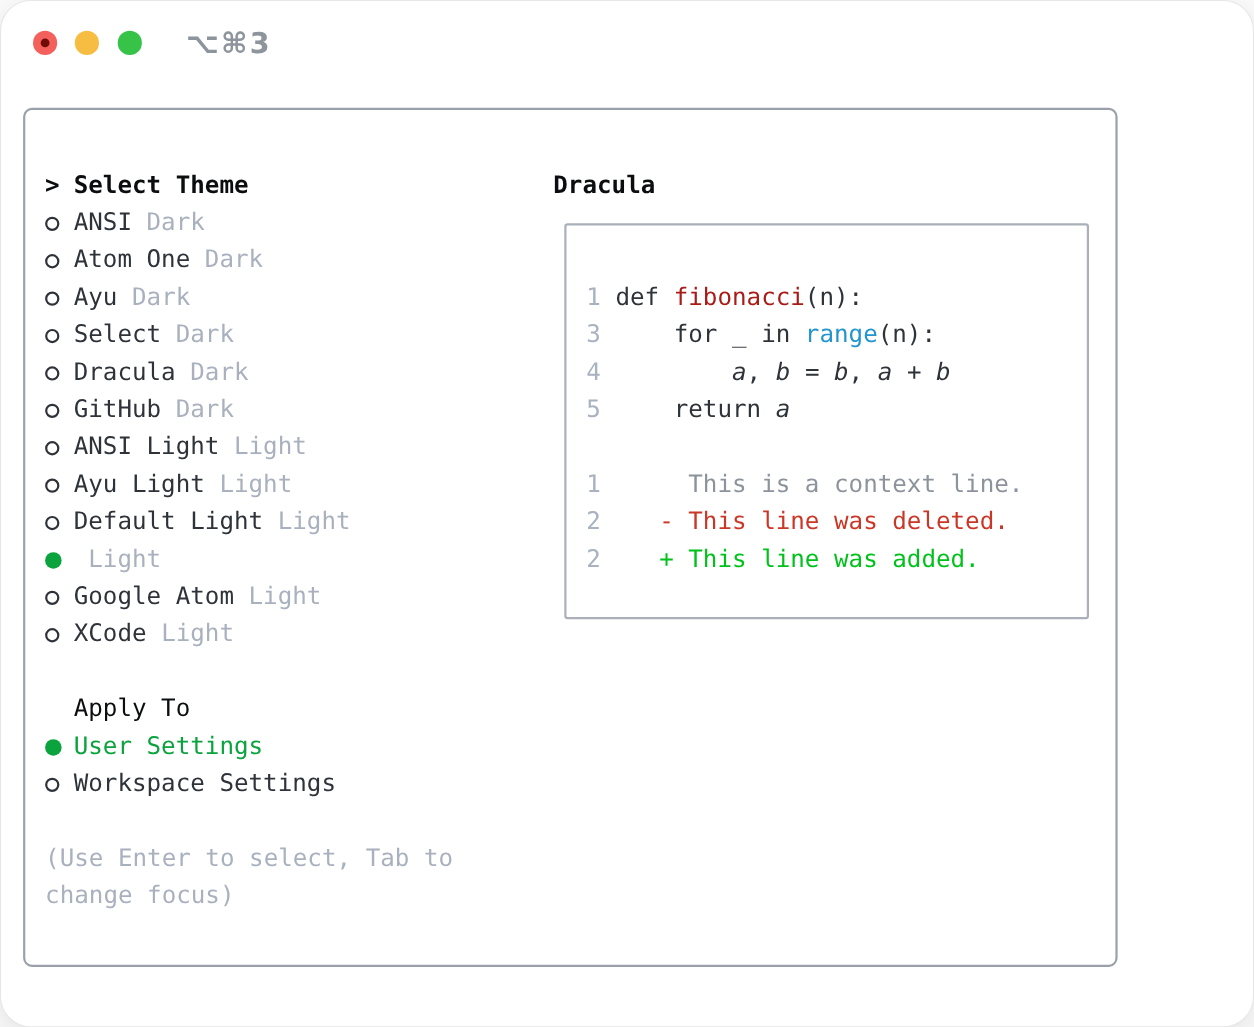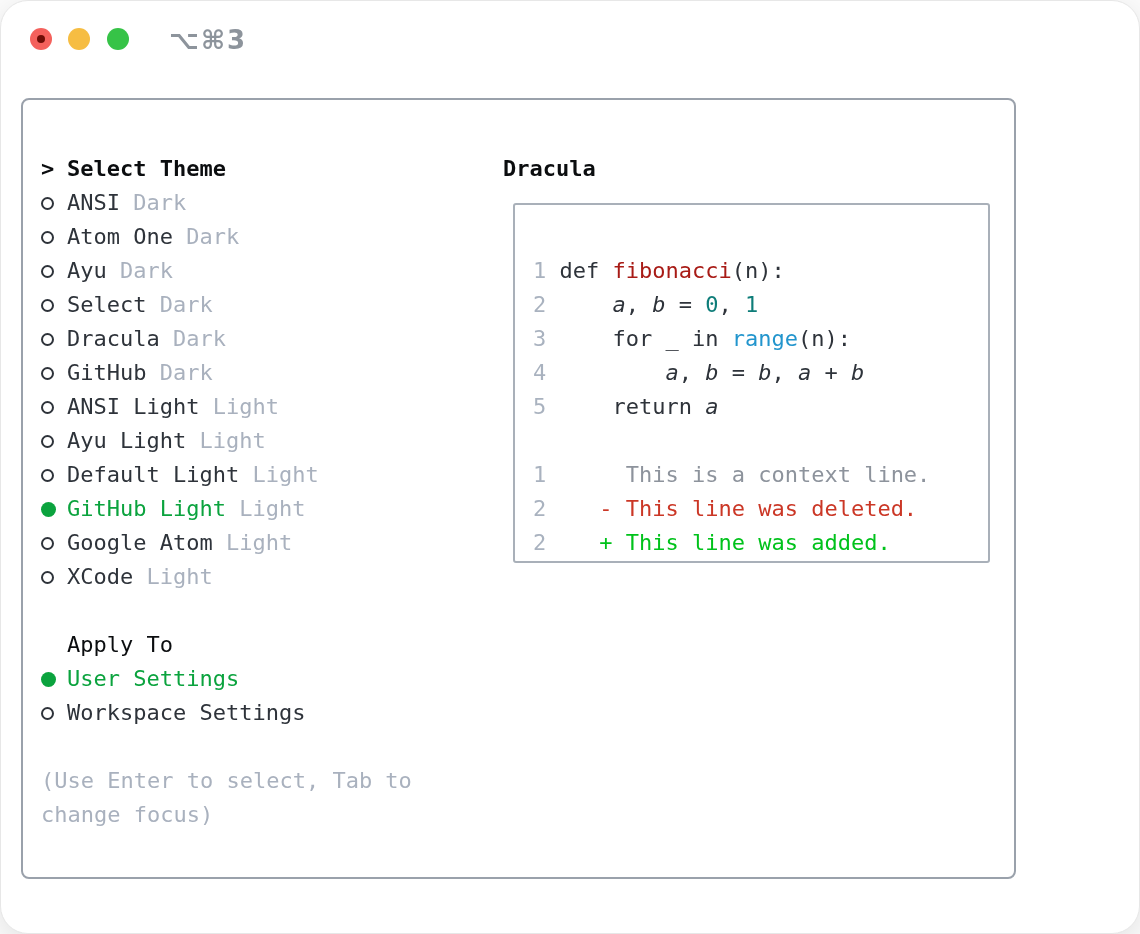--- a/index.html
+++ b/index.html
@@ -101,42 +101,41 @@
       <div id="theme-list">
           <div class="row"><span class="marker"><span class="circle"></span></span><span class="name">ANSI</span><span class="suffix"> Dark</span></div>
           <div class="row"><span class="marker"><span class="circle"></span></span><span class="name">Atom One</span><span class="suffix"> Dark</span></div>
           <div class="row"><span class="marker"><span class="circle"></span></span><span class="name">Ayu</span><span class="suffix"> Dark</span></div>
           <div class="row"><span class="marker"><span class="circle"></span></span><span class="name">Select</span><span class="suffix"> Dark</span></div>
           <div class="row"><span class="marker"><span class="circle"></span></span><span class="name">Dracula</span><span class="suffix"> Dark</span></div>
           <div class="row"><span class="marker"><span class="circle"></span></span><span class="name">GitHub</span><span class="suffix"> Dark</span></div>
           <div class="row"><span class="marker"><span class="circle"></span></span><span class="name">ANSI Light</span><span class="suffix"> Light</span></div>
           <div class="row"><span class="marker"><span class="circle"></span></span><span class="name">Ayu Light</span><span class="suffix"> Light</span></div>
           <div class="row"><span class="marker"><span class="circle"></span></span><span class="name">Default Light</span><span class="suffix"> Light</span></div>
-          <div class="row"><span class="marker"><span class="circle filled"></span></span><span class="name sel">GitHub Light</span><span class="suffix"> Light</span></div>
+          <div class="row"><span class="marker"><span class="circle filled"></span></span><span class="suffix"> Light</span></div>
           <div class="row"><span class="marker"><span class="circle"></span></span><span class="name">Google Atom</span><span class="suffix"> Light</span></div>
           <div class="row"><span class="marker"><span class="circle"></span></span><span class="name">XCode</span><span class="suffix"> Light</span></div>
         </div>
       <div class="spacer"></div>
       <div class="row" style="color: var(--header_black); align-items: flex-end;">
         <span class="marker"></span>
         <span>Apply To</span>
       </div>
       <div id="apply-list">
           <div class="row"><span class="marker"><span class="circle filled"></span></span><span class="name sel">User Settings</span></div>
           <div class="row"><span class="marker"><span class="circle"></span></span><span class="name">Workspace Settings</span></div>
         </div>
       <div class="spacer"></div>
       <div class="hint">(Use Enter to select, Tab to change focus)</div>
     </div>
 
     <div class="preview-header">Dracula</div>
     <div class="preview-box">
       <div id="code-area">
           <div class="code-row"><span class="ln">1 </span><span class="seg-plain">def </span><span class="seg-function">fibonacci</span><span class="seg-plain">(n):</span></div>
-          <div class="code-row"><span class="ln">2 </span><span class="seg-plain">    </span><span class="seg-variable">a</span><span class="seg-plain">, </span><span class="seg-variable">b</span><span class="seg-plain"> = </span><span class="seg-number">0</span><span class="seg-plain">, </span><span class="seg-number">1</span></div>
           <div class="code-row"><span class="ln">3 </span><span class="seg-plain">    for _ in </span><span class="seg-builtin">range</span><span class="seg-plain">(n):</span></div>
           <div class="code-row"><span class="ln">4 </span><span class="seg-plain">        </span><span class="seg-variable">a</span><span class="seg-plain">, </span><span class="seg-variable">b</span><span class="seg-plain"> = </span><span class="seg-variable">b</span><span class="seg-plain">, </span><span class="seg-variable">a</span><span class="seg-plain"> + </span><span class="seg-variable">b</span></div>
           <div class="code-row"><span class="ln">5 </span><span class="seg-plain">    return </span><span class="seg-variable">a</span></div>
           <div class="code-row"></div>
           <div class="code-row"><span class="ln">1    </span><span class="diff-context">  This is a context line.</span></div>
           <div class="code-row"><span class="ln">2    </span><span class="diff-deleted">- This line was deleted.</span></div>
           <div class="code-row"><span class="ln">2    </span><span class="diff-added">+ This line was added.</span></div>
         </div>
     </div>
   </div>

